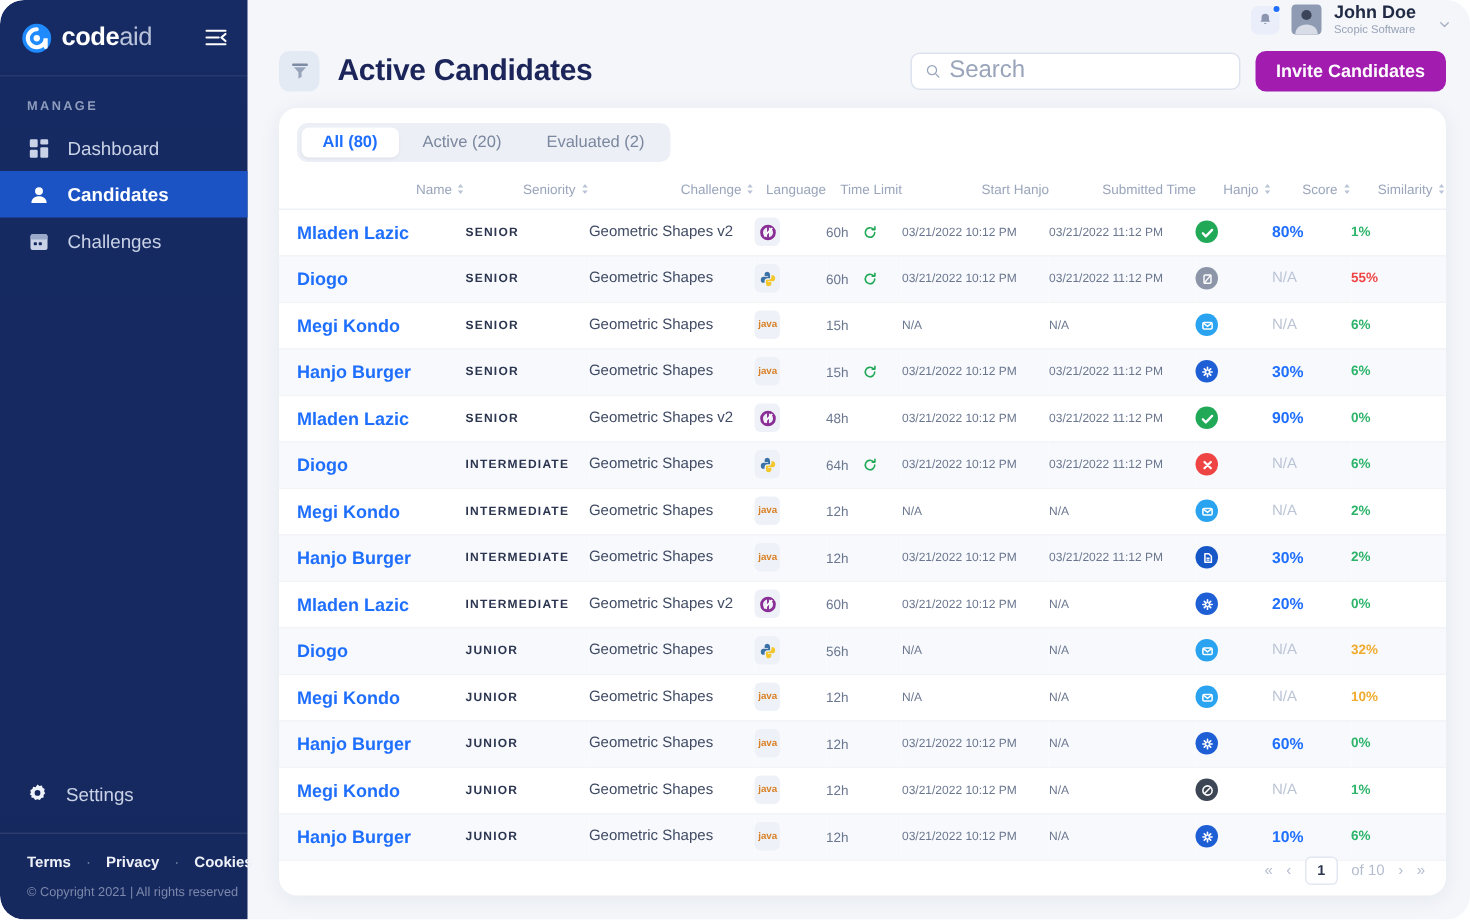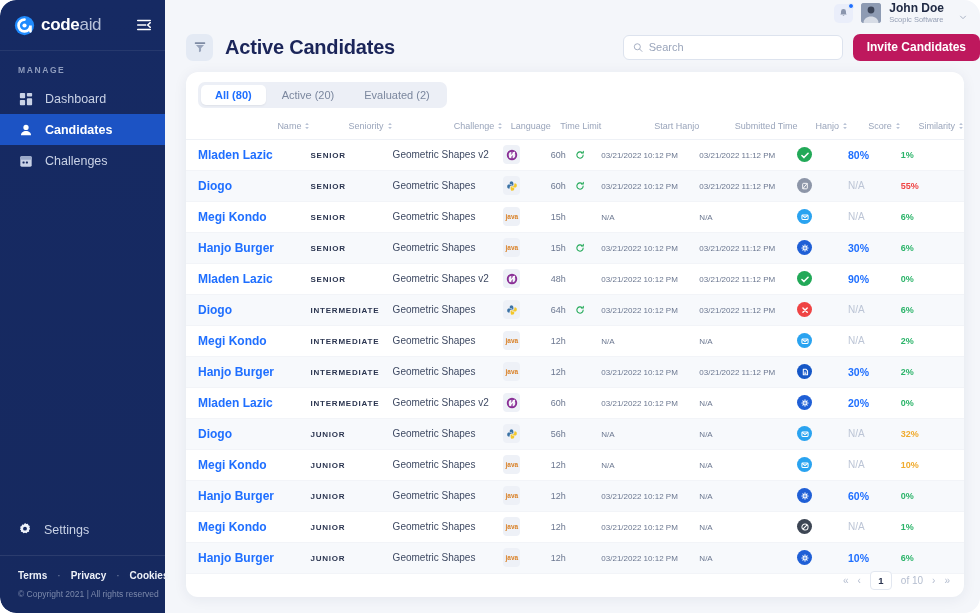--- a/index.html
+++ b/index.html
@@ -76,40 +76,40 @@
     width:20px; height:20px; border-radius:3px; overflow:hidden; flex:none;
     background:#9aa7bd; position:relative;
   }
   .user-meta { line-height: 1.15; }
   .user-name { font-size:12px; font-weight:700; color:#202a44; }
   .user-org { font-size:7.5px; color:#97a1b6; }
   .caret { width:10px; height:10px; margin-left:6px; cursor:pointer; }
 
   
   .page-head {
-    position:absolute; left:186px; top:30px; right:0; height:34px;
+    position:absolute; left:186px; top:30px; right:16px; height:34px;
     display:flex; align-items:center; gap:12px;
   }
   .filter-btn {
     width:27px; height:27px; border-radius:7px; background:#e4eaf4;
     display:flex; align-items:center; justify-content:center; cursor:pointer; flex:none;
   }
   .page-title { font-size:20px; font-weight:700; color:#1b2559; letter-spacing:-0.2px; }
   .head-right { margin-left:auto; display:flex; align-items:center; gap:10px; }
   .search-box {
     width:220px; height:25px; border:1px solid #dde3ee; border-radius:6px;
     background:#fff; display:flex; align-items:center; gap:6px; padding:0 9px;
   }
   .search-box input {
-    border:none; outline:none; font-size:11px; color:#58637c; width:100%;
+    border:none; outline:none; font-size:16px; color:#58637c; width:100%;
     font-family:"Liberation Sans", sans-serif; background:transparent;
   }
   .search-box input::placeholder { color:#9aa5bb; }
   .invite-btn {
-    height:27px; background:#be185d; color:#fff; border:none; border-radius:7px;
+    height:27px; background:#a21caf; color:#fff; border:none; border-radius:7px;
     font-size:12px; font-weight:700; padding:0 14px; cursor:pointer;
     font-family:"Liberation Sans", sans-serif;
     text-align:center;
   }
 
   
   .card {
     position:absolute; left:186px; top:72px; width:778px; height:525px;
     background:#fff; border-radius:12px; box-shadow:0 2px 14px rgba(30,45,90,0.07);
     overflow:hidden;

